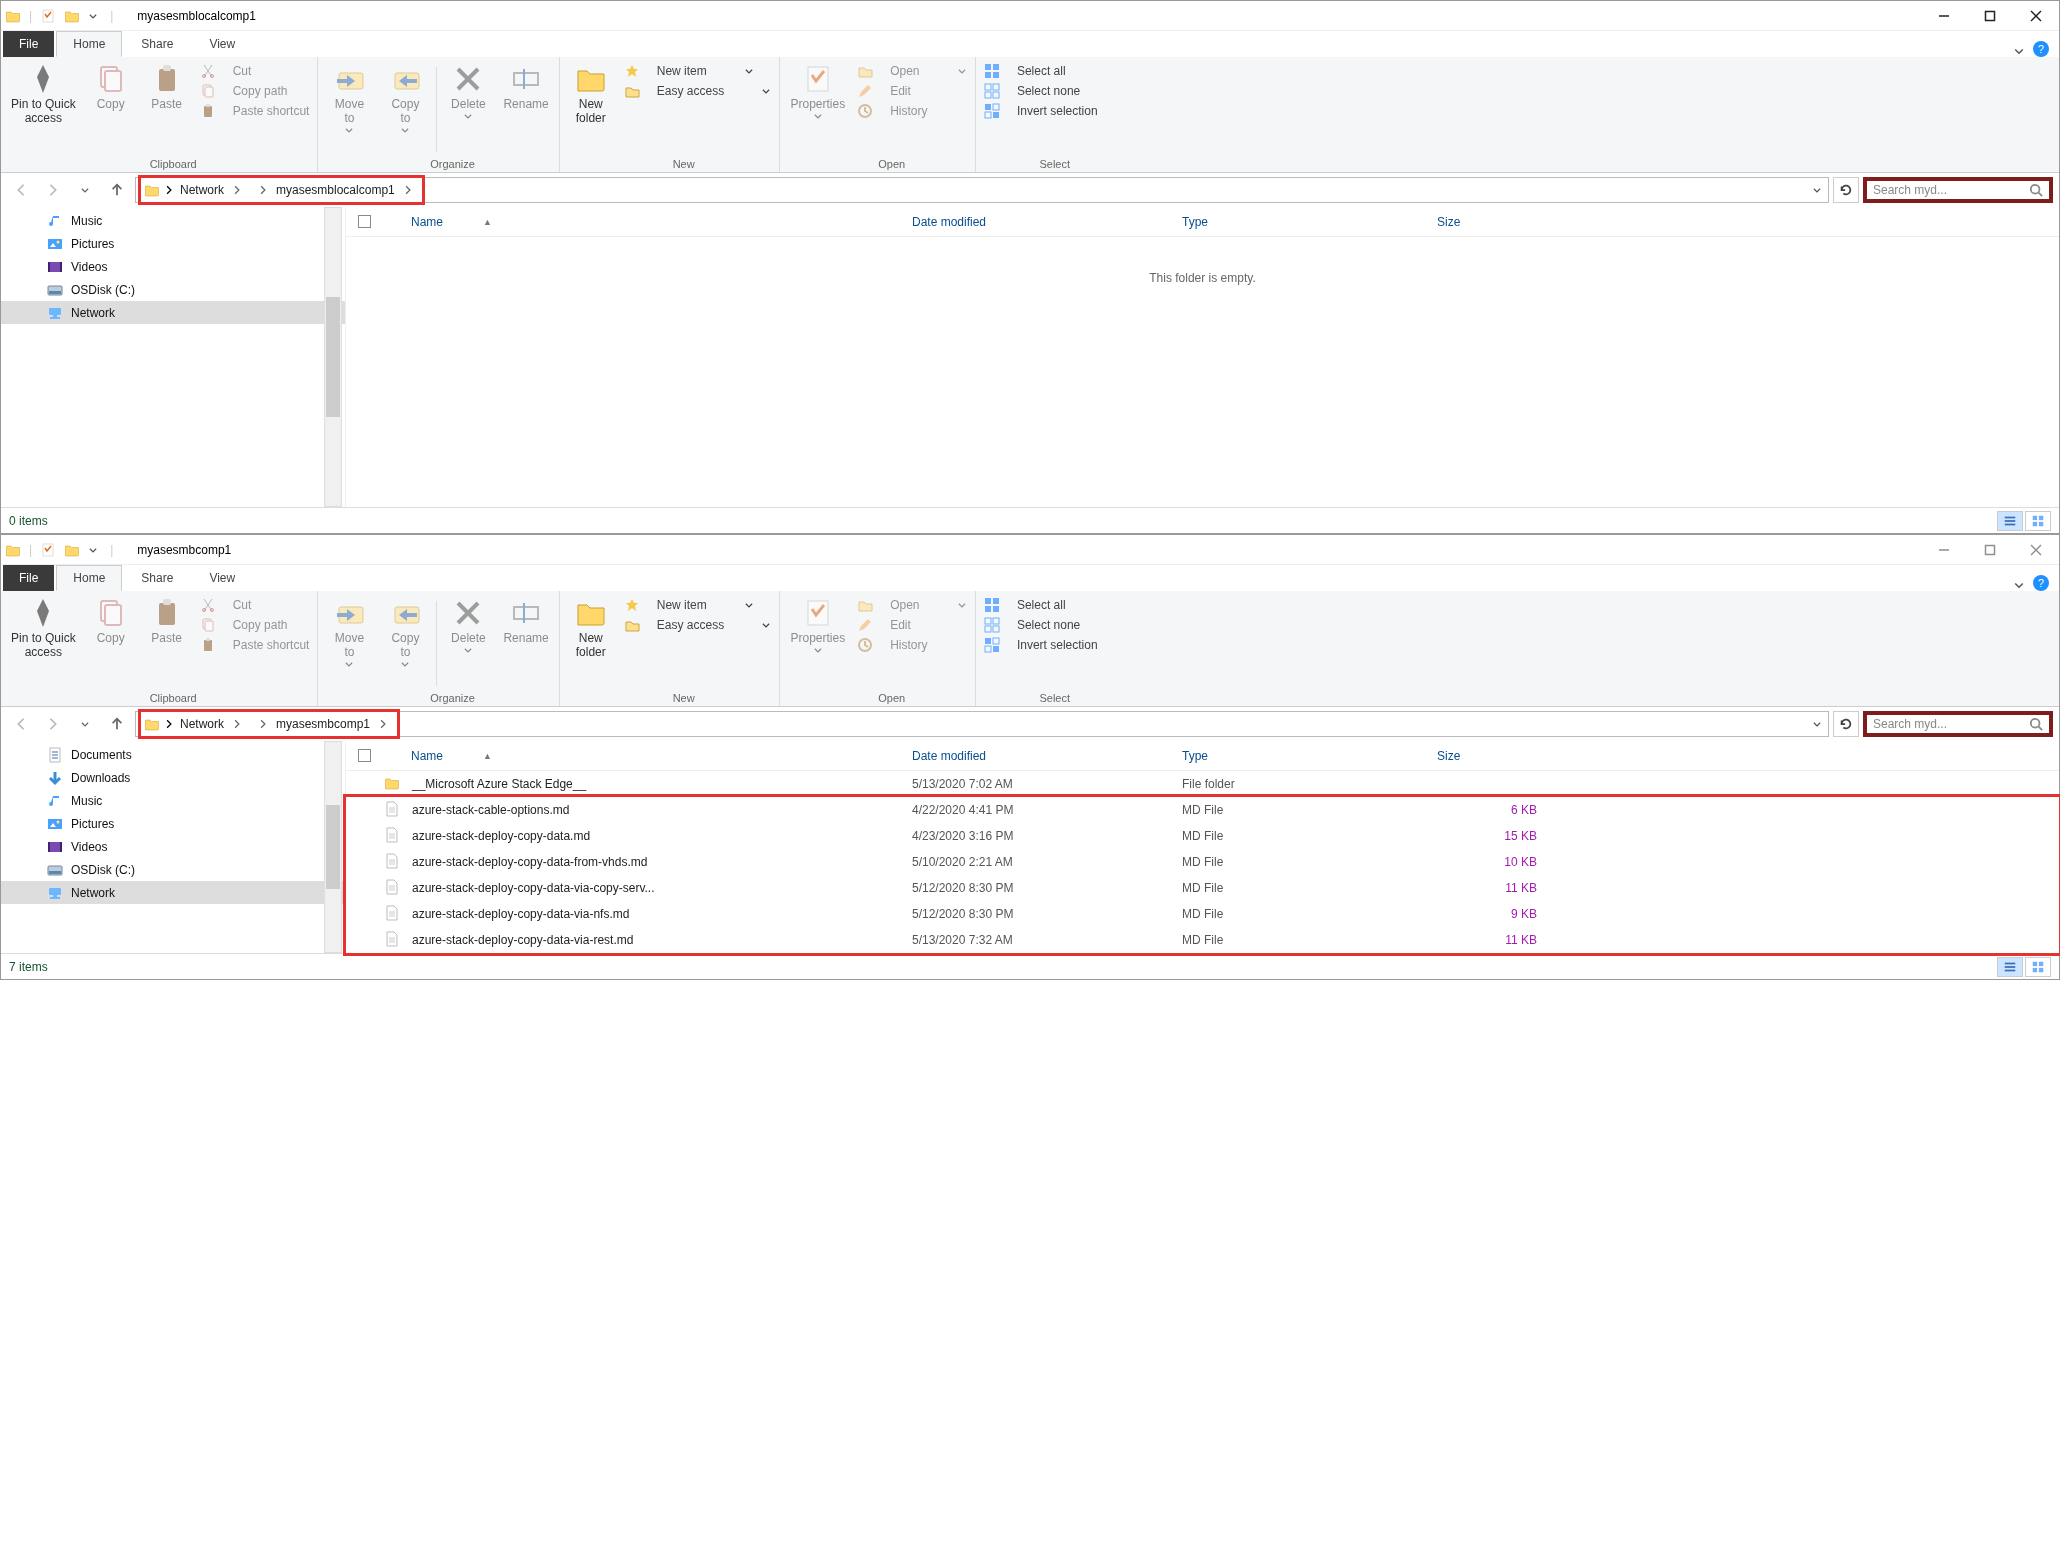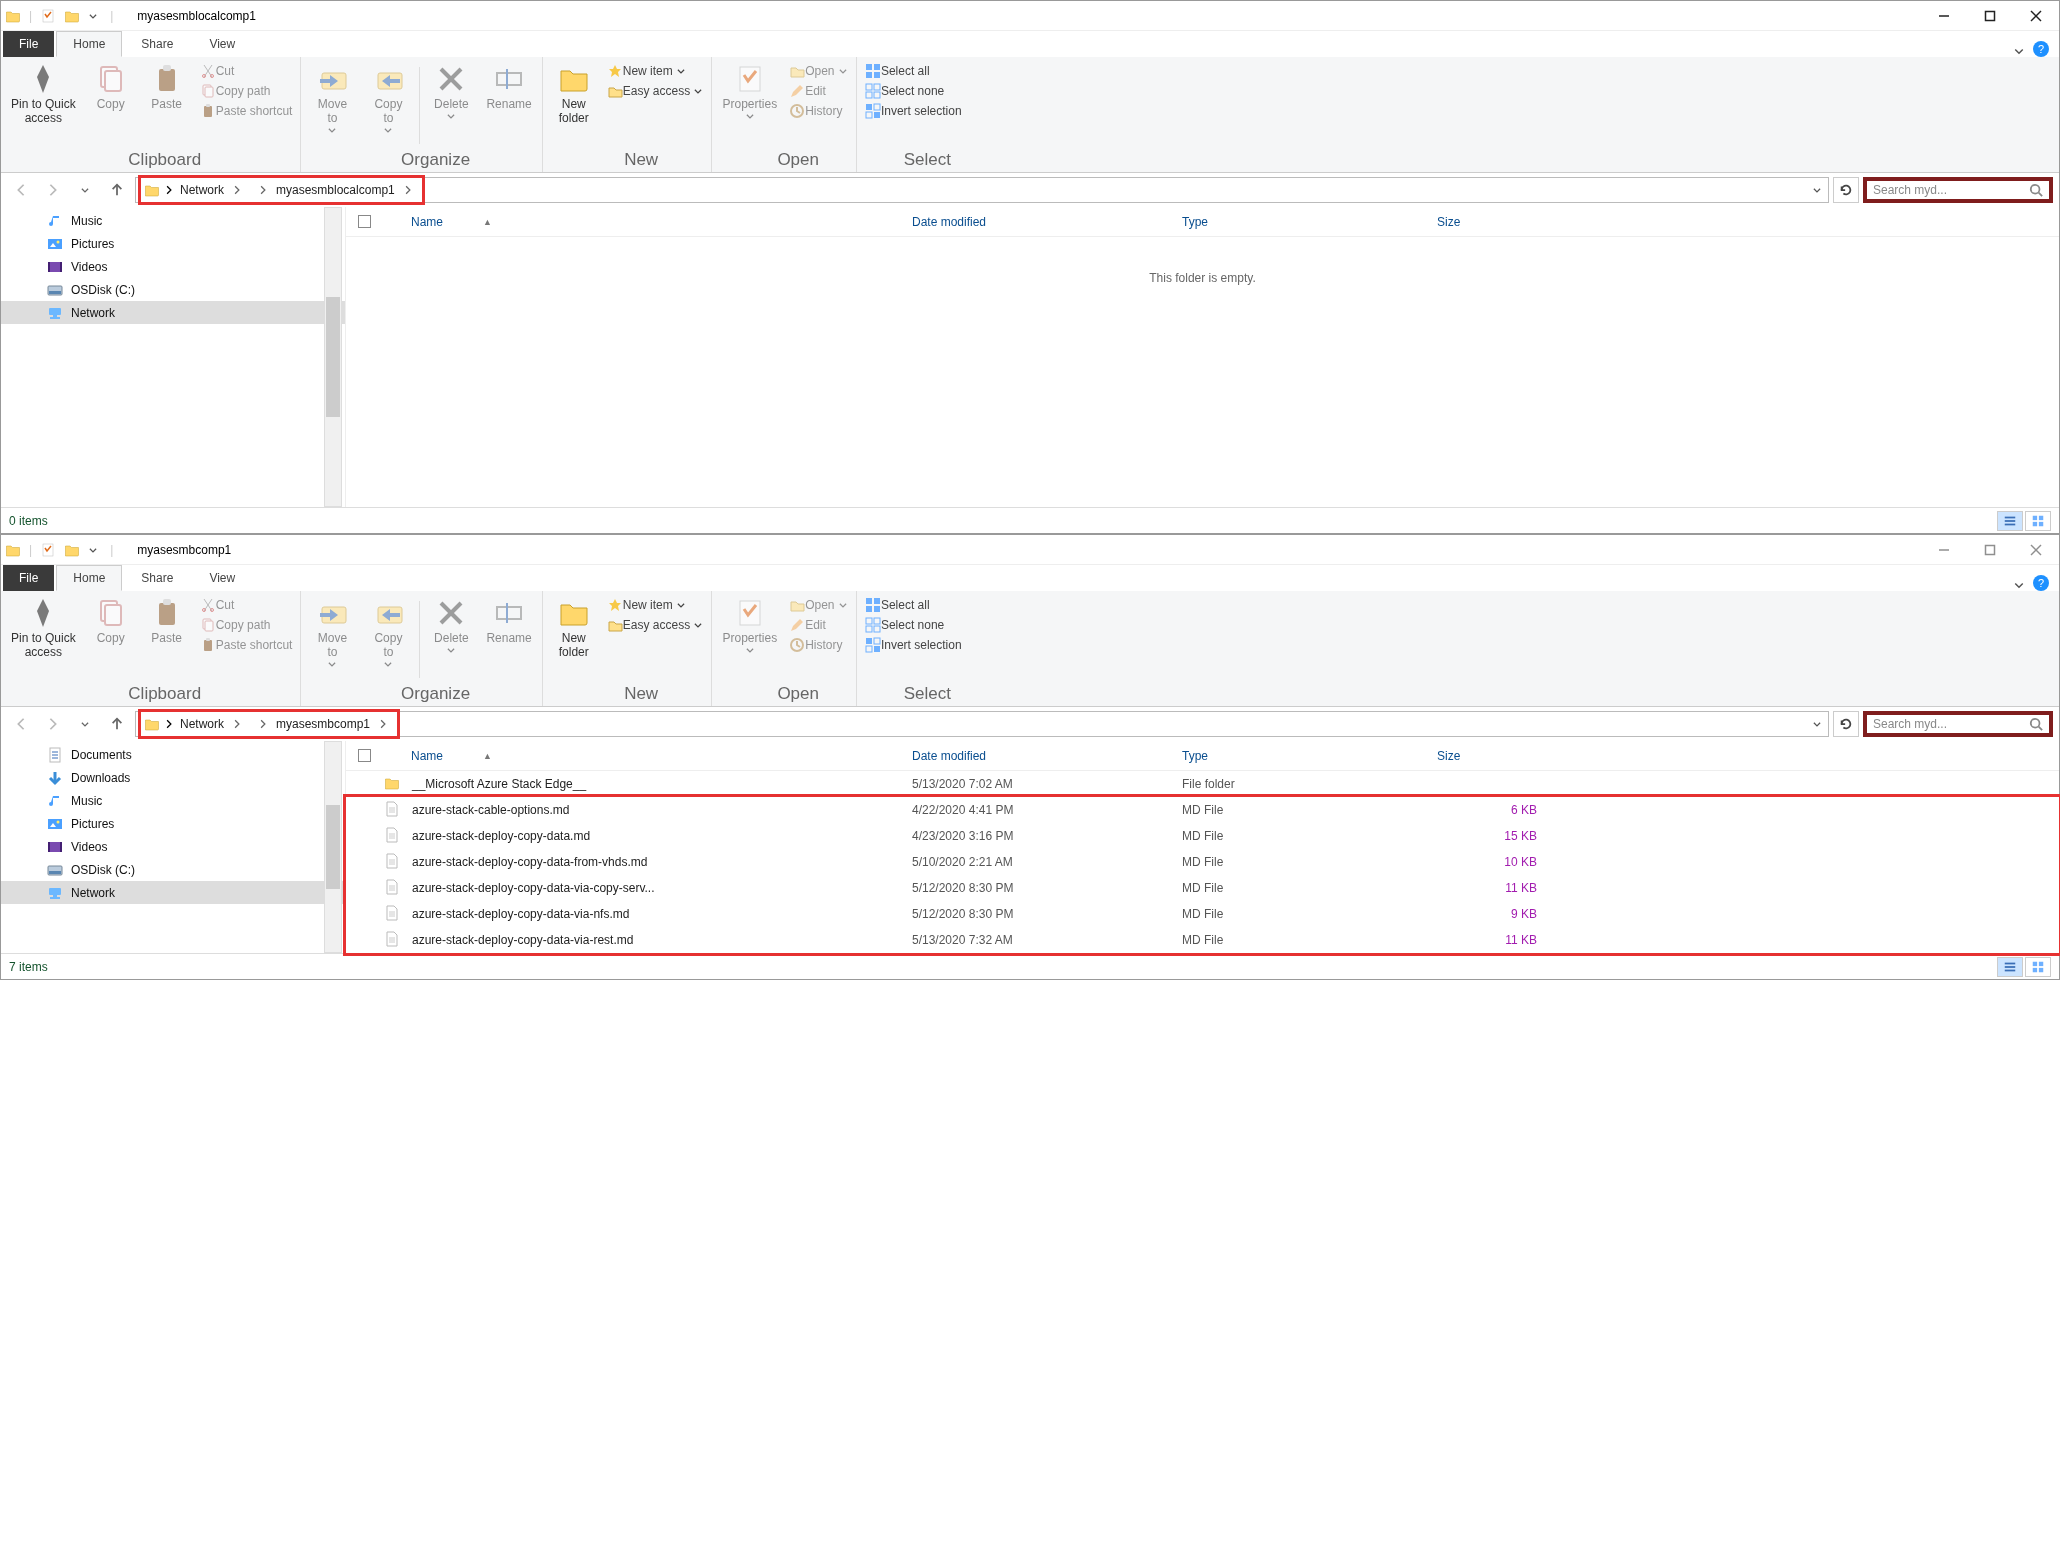--- a/index.html
+++ b/index.html
@@ -16,26 +16,26 @@
 .menurow .filebtn { background: #3a3a3a; color: #fff; padding: 4px 16px; height: 26px; display: flex; align-items: center; }
 .menurow .tab { padding: 4px 16px; height: 26px; display: flex; align-items: center; color: #444; border: 1px solid transparent; }
 .menurow .tab.active { border: 1px solid #ccc; border-bottom: 1px solid #f5f6f7; background: #f5f6f7; }
 .menurow .rspacer { flex: 1; }
 .menurow .chev { padding: 0 6px; color: #555; }
 .helpcircle { width: 16px; height: 16px; border-radius: 50%; background: #1e90ff; color: #fff; font-size: 11px; display: flex; align-items: center; justify-content: center; margin-right: 10px; }
 
 .ribbon { background: #f5f6f7; border-bottom: 1px solid #ccc; display: flex; height: 116px; }
 .rgrp { display: flex; flex-direction: column; align-items: center; border-right: 1px solid #ddd; padding: 4px 4px 0 4px; }
 .rgrp .controls { display: flex; align-items: flex-start; gap: 2px; flex: 1; }
-.rgrp .lbl { font-size: 17px; color: #666; padding-bottom: 2px; margin-left: 28px; }
+.rgrp .lbl { font-size: 11px; color: #666; padding-bottom: 2px; margin-left: 28px; }
 .bigbtn { display: flex; flex-direction: column; align-items: center; justify-content: flex-start; min-width: 54px; height: 86px; padding: 2px 6px; color: #333; text-align: center; }
 .bigbtn svg { margin-bottom: 2px; }
 .bigbtn.disabled { opacity: 0.55; }
 .small-list { display: flex; flex-direction: column; gap: 4px; padding: 2px 4px; justify-content: flex-start; }
-.smallbtn { display: flex; align-items: center; gap: 0; color: #444; }
+.smallbtn { display: flex; align-items: center; gap: 17px; color: #444; }
 .smallbtn.disabled { opacity: .55; }
 
 .navrow { height: 34px; display: flex; align-items: center; padding: 2px 6px; gap: 4px; }
 .navbtn { width: 28px; height: 26px; display: flex; align-items: center; justify-content: center; color: #666; }
 .navbtn.disabled { opacity: .45; }
 .addressbox { flex: 1; height: 26px; border: 1px solid #bbb; background: #fff; display: flex; align-items: center; padding-left: 4px; gap: 4px; }
 .crumb { display: flex; align-items: center; height: 20px; }
 .crumb .txt { padding: 0 6px; color: #222; }
 .crumb .arr { color: #666; padding: 0 2px; }
 .addr-highlight { outline: 3px solid #e63131; outline-offset: -1px; padding-right: 8px; display: flex; align-items: center; height: 26px; }

